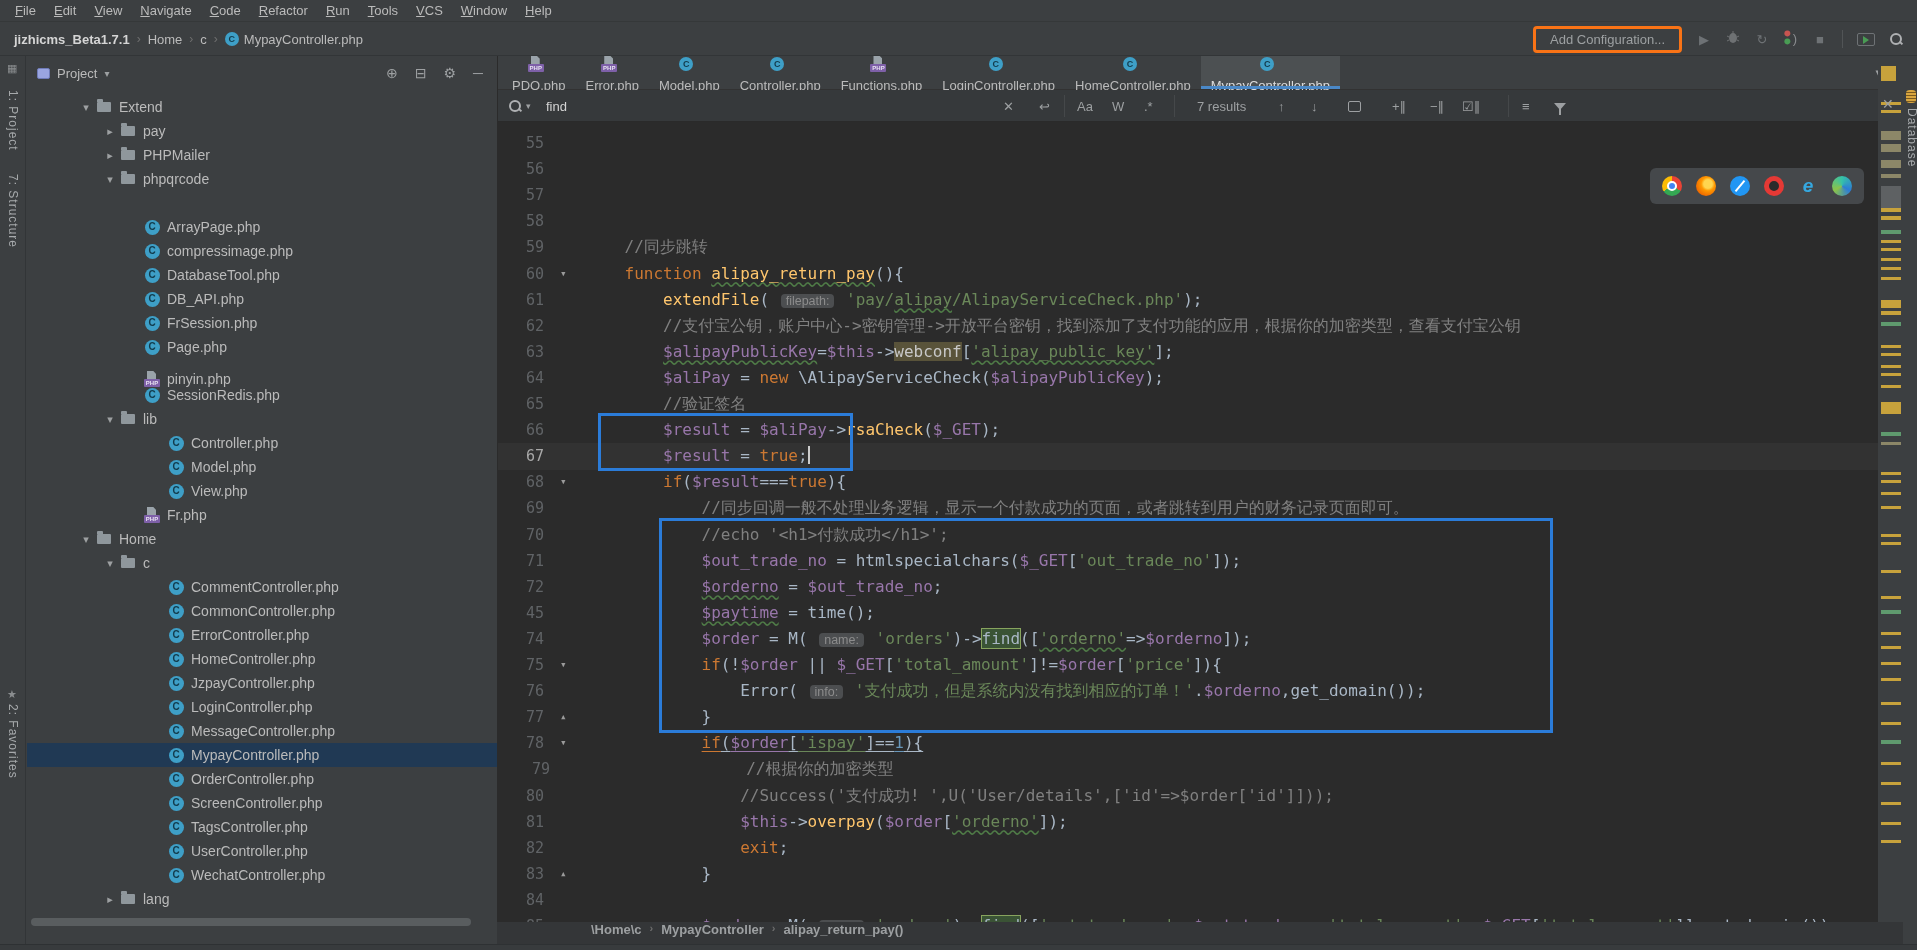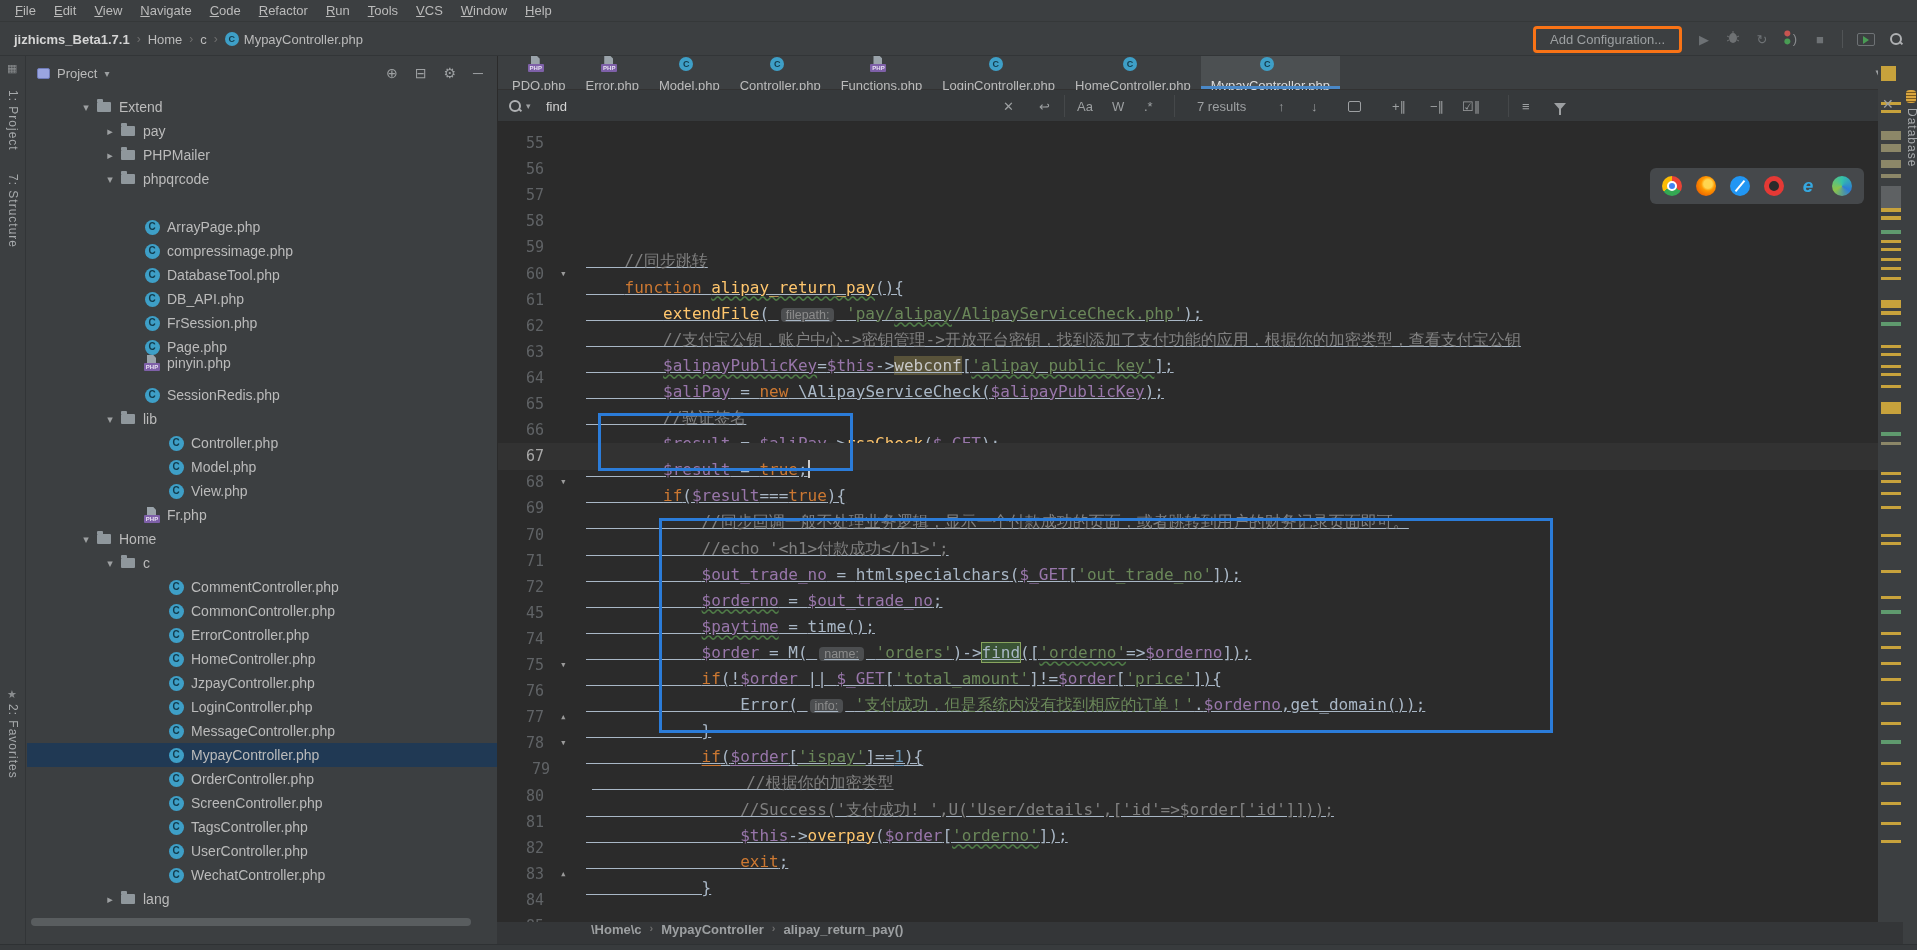--- a/index.html
+++ b/index.html
@@ -104,21 +104,21 @@
   .funnel::after { content:""; position:absolute; left:-1px; top:-3px; width:2px; height:8px; background:#9DA0A2; }
 
   
   .codearea { position:absolute; left:0; top:66px; width:1380px; height:856px; overflow:hidden;
               font-family:"DejaVu Sans Mono", monospace; font-size:16px; }
   .cline { position:absolute; left:0; width:100%; height:27px; line-height:26px; }
   .cline.cur { background:#323232; }
   .lnum { position:absolute; left:0; top:0; width:46px; text-align:right; color:#606366; font-size:15px; }
   .cline.cur .lnum { color:#A8A8A8; }
   .fold { position:absolute; left:62px; top:0; color:#9B9B9B; font-size:11px; }
-  .ctext { position:absolute; left:88px; top:14px; white-space:pre; color:#A9B7C6;text-decoration:underline; }
+  .ctext { position:absolute; left:88px; top:0; white-space:pre; color:#A9B7C6; }
   .pl{color:#A9B7C6} .kw{color:#CC7832} .var{color:#9876AA} .str{color:#6A8759}
   .com{color:#808080} .fn{color:#FFC66D} .num{color:#6897BB} .fd{color:#C8C8C8}
   .ty{ text-decoration-line:underline; text-decoration-style:wavy; text-decoration-color:#4E7A46; text-underline-offset:3px; }
   .lk{ text-decoration-line:underline; text-underline-offset:3px; }
   .occ{ background:#59533A; }
   .match{ background:#3A5335; outline:1px solid #88A45E; }
   .hint{ background:#4C4E50; color:#8C8C8C; border-radius:4px; padding:0 5px; margin:0 2px;
          font-family:"Liberation Sans", sans-serif; font-size:12.5px; }
   .caret-bar{ display:inline-block; width:2px; height:18px; background:#CCCCCC; vertical-align:-3px; }
 
@@ -293,21 +293,21 @@
           </span>
           <span>FrSession.php</span>
         </div>
         <div class="trow" style="top: 240px; padding-left: 98px;">
           <span class="tarrow"></span>
           <span class="ticon">
             <span class="class-ic">C</span>
           </span>
           <span>Page.php</span>
         </div>
-        <div class="trow" style="top: 256px; padding-left: 98px;">
+        <div class="trow" style="top: 272px; padding-left: 98px;">
           <span class="tarrow"></span>
           <span class="ticon">
             <span class="phpfile-ic">
               <span class="badge">PHP</span>
             </span>
           </span>
           <span>pinyin.php</span>
         </div>
         <div class="trow" style="top: 288px; padding-left: 98px;">
           <span class="tarrow"></span>

